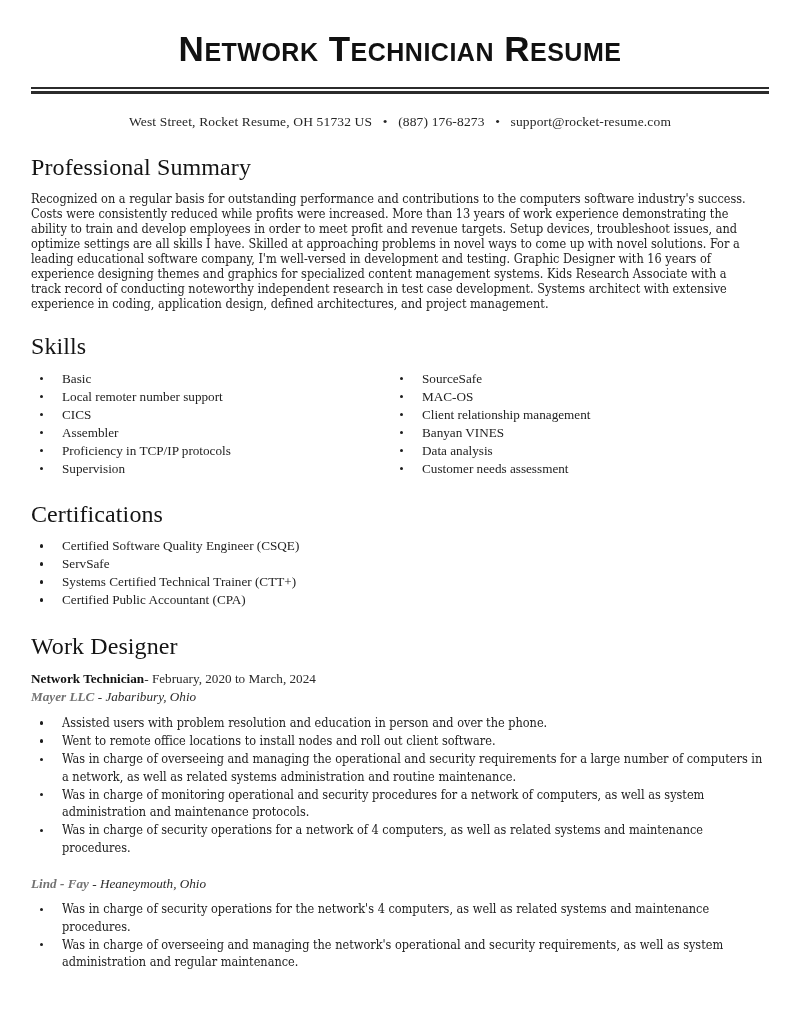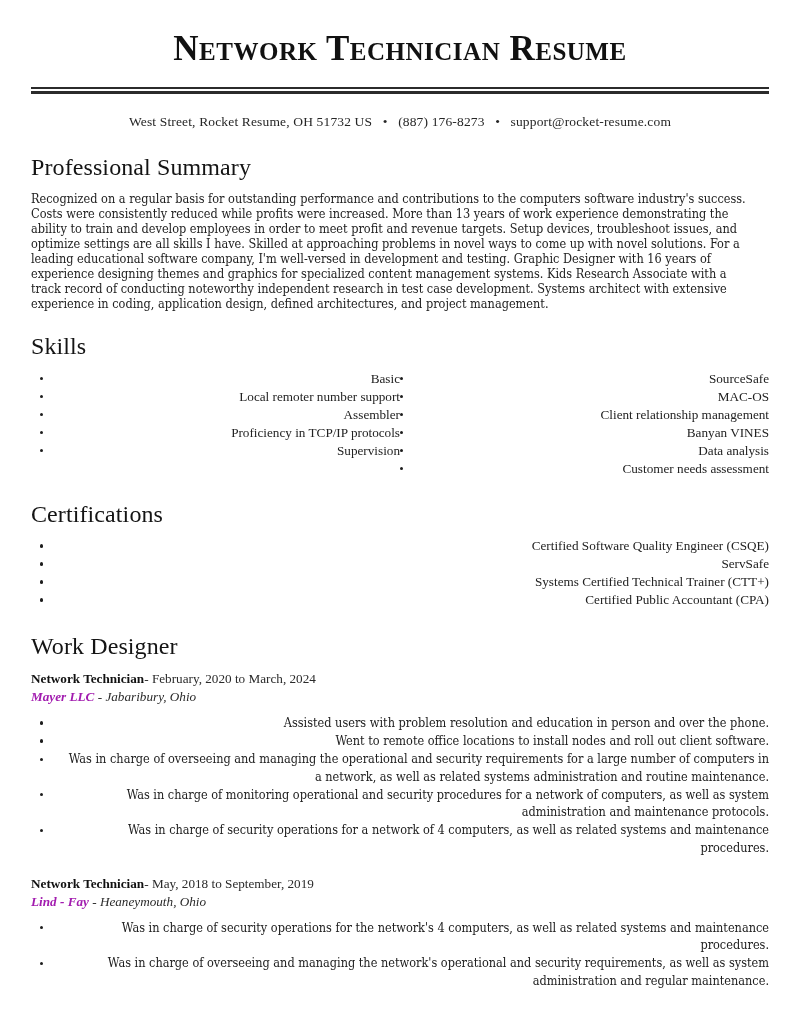--- a/index.html
+++ b/index.html
@@ -16,21 +16,21 @@
     position: relative;
   }
   .page {
     width: 800px;
     padding: 0 31px;
   }
 
   
   .resume-title {
     text-align: center;
-    font-family: Liberation Serif, serif;
+    font-family: Liberation Sans, sans-serif;
     font-variant: small-caps;
     font-size: 35px;
     font-weight: 700;
     letter-spacing: 0.5px;
     color: #111111;
     margin: 0;
     padding-top: 29px;
     line-height: 1.12;
   }
   .rule-double {
@@ -91,21 +91,20 @@
   
   ul.bullets {
     list-style: none;
     margin: 0;
     padding: 0;
   }
   ul.bullets > li {
     position: relative;
     padding-left: 22px;
     margin: 0 0 0 9px;
-    text-align: right;
   }
   ul.bullets > li::before {
     content: "";
     position: absolute;
     left: 0px;
     top: 7.5px;
     width: 3.2px;
     height: 3.2px;
     border-radius: 50%;
     background: #1d1d1d;
@@ -156,21 +155,21 @@
   .job-dates { font-weight: 400; color: #2a2a2a; }
   .job-line-2 {
     font-size: 13.2px;
     line-height: 18.5px;
     margin-bottom: 7px;
     color: #1d1d1d;
   }
   .job-company {
     font-weight: 700;
     font-style: italic;
-    color: #a21caf;
+    color: #737373;
   }
   .job-location {
     font-style: italic;
     color: #2a2a2a;
   }
   .dash { color: #2a2a2a; }
 </style>
 </head>
 <body>
 
@@ -197,20 +196,21 @@
     <p class="summary-text">Recognized on a regular basis for outstanding performance and contributions to the computers software industry's success. Costs were consistently reduced while profits were increased. More than 13 years of work experience demonstrating the ability to train and develop employees in order to meet profit and revenue targets. Setup devices, troubleshoot issues, and optimize settings are all skills I have. Skilled at approaching problems in novel ways to come up with novel solutions. For a leading educational software company, I'm well-versed in development and testing. Graphic Designer with 16 years of experience designing themes and graphics for specialized content management systems. Kids Research Associate with a track record of conducting noteworthy independent research in test case development. Systems architect with extensive experience in coding, application design, defined architectures, and project management.</p>
   </div>
 
   <div class="section" style="margin-top:21px;">
     <h2 class="section-heading">Skills</h2>
     <div class="two-col">
       <div class="col col-left">
         <ul class="bullets list-wide">
           <li>Basic</li>
           <li>Local remoter number support</li>
+          <li>CICS</li>
           <li>Assembler</li>
           <li>Proficiency in TCP/IP protocols</li>
           <li>Supervision</li>
         </ul>
       </div>
       <div class="col col-right">
         <ul class="bullets list-wide">
           <li>SourceSafe</li>
           <li>MAC-OS</li>
           <li>Client relationship management</li>
@@ -245,23 +245,20 @@
       <ul class="bullets list-condensed">
         <li>Assisted users with problem resolution and education in person and over the phone.</li>
         <li>Went to remote office locations to install nodes and roll out client software.</li>
         <li>Was in charge of overseeing and managing the operational and security requirements for a large number of computers in a network, as well as related systems administration and routine maintenance.</li>
         <li>Was in charge of monitoring operational and security procedures for a network of computers, as well as system administration and maintenance protocols.</li>
         <li>Was in charge of security operations for a network of 4 computers, as well as related systems and maintenance procedures.</li>
       </ul>
     </div>
 
     <div class="job" style="margin-top:18px;">
-      <div class="job-line-1">
-        <span class="job-title">Network Technician</span><span class="dash">-</span>&nbsp;<span class="job-dates">May, 2018 to September, 2019</span>
-      </div>
       <div class="job-line-2">
         <span class="job-company">Lind - Fay</span>&nbsp;<span class="dash">-</span>&nbsp;<span class="job-location">Heaneymouth, Ohio</span>
       </div>
       <ul class="bullets list-condensed">
         <li>Was in charge of security operations for the network's 4 computers, as well as related systems and maintenance procedures.</li>
         <li>Was in charge of overseeing and managing the network's operational and security requirements, as well as system administration and regular maintenance.</li>
 
       </ul>
     </div>
 

